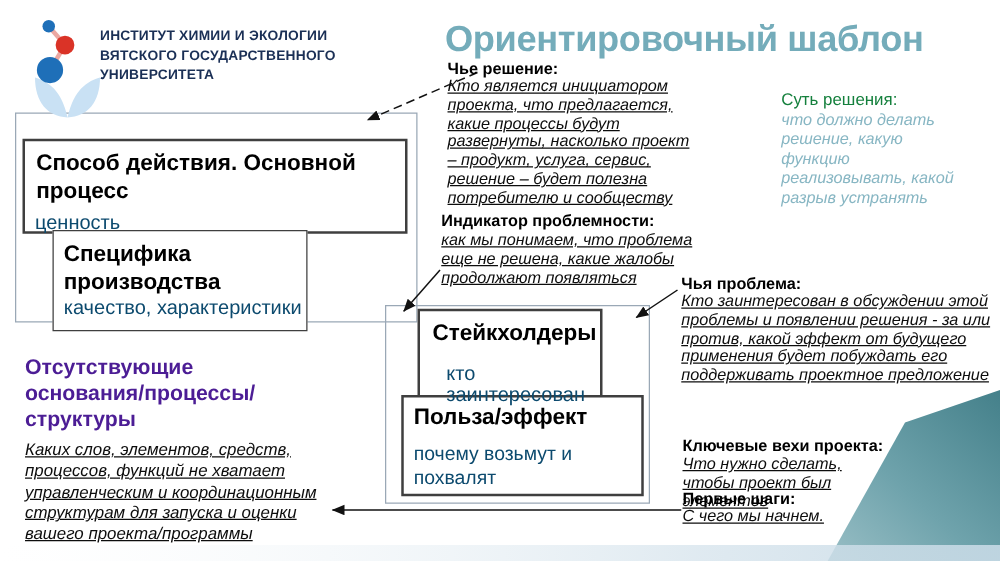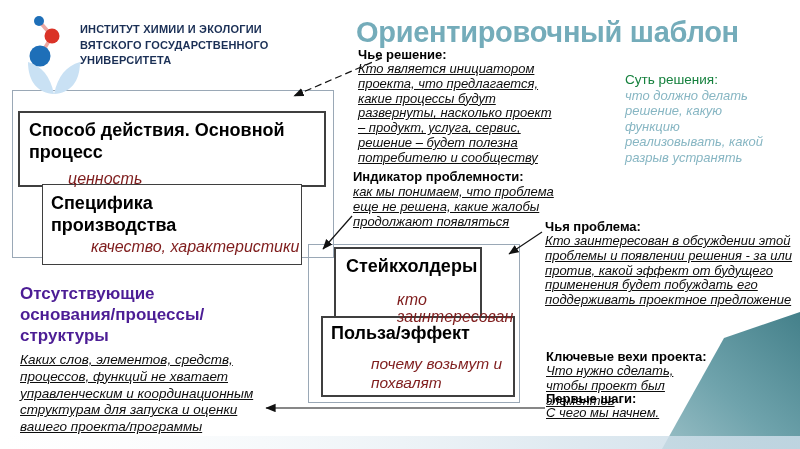--- a/index.html
+++ b/index.html
@@ -6,21 +6,21 @@
   .stage{position:relative;width:800px;height:449px;overflow:hidden;background:#fff;
          font-family:"Liberation Sans",sans-serif;color:#000;}
   .abs{position:absolute;}
   .svgfill{position:absolute;left:0;top:0;width:800px;height:449px;}
   .bg{z-index:0;} .outer{z-index:1;} .arrows{z-index:2;} .footerL{z-index:3;}
   .whitebox{z-index:4;background:#fff;box-sizing:border-box;}
   .txt{z-index:5;}
   .outerbox{box-sizing:border-box;border:1px solid #9aa8b6;background:transparent;}
   .bx{border:2px solid #3f3f3f;}
   .bx-title{font-weight:bold;font-size:18px;line-height:22px;color:#000;}
-  .note{font-style:italic;font-size:16px;color:#7f1d1d;white-space:nowrap;margin-left:40px;}
+  .note{font-size:16px;color:#0c4a6e;white-space:nowrap;}
   .lbl{font-weight:bold;font-size:13px;line-height:14px;color:#000;white-space:nowrap;}
   .body-it{font-style:italic;font-size:13px;line-height:14.8px;color:#0d0d0d;text-decoration:underline;}
   .teal-lbl{font-weight:normal;font-size:13.5px;color:#15803d;white-space:nowrap;}
   .teal-body{font-style:italic;font-size:13px;line-height:15.4px;color:#87b6c3;}
   .title{font-weight:bold;font-size:29px;letter-spacing:-0.3px;color:#74acba;white-space:nowrap;}
   .orgtxt{font-size:11px;line-height:15.5px;font-weight:bold;color:#1a2f55;letter-spacing:0.2px;white-space:nowrap;}
   .bigh{font-weight:bold;font-size:17px;line-height:21px;color:#4c1d95;}
   .footer-text{font-size:19px;letter-spacing:0.5px;color:#8fbccb;white-space:nowrap;}
 </style>
 </head>
@@ -96,21 +96,21 @@
   <div class="abs txt lbl" style="left:546px;top:350px;">Ключевые вехи проекта:</div>
   <div class="abs txt body-it" style="left:546px;top:364px;width:172px;">Что нужно сделать, чтобы проект был элементов</div>
   <div class="abs txt lbl" style="left:546px;top:392px;">Первые шаги:</div>
   <div class="abs txt body-it" style="left:546px;top:406px;width:180px;">С чего мы начнем.</div>
 
   <div class="abs whitebox bx" style="left:18px;top:111px;width:308px;height:76px;">
     <div class="bx-title" style="margin:6px 0 0 9px;width:292px;">Способ действия. Основной процесс</div>
   </div>
   <div class="abs txt note" style="left:28px;top:170px;">ценность</div>
 
-  <div class="abs whitebox bx" style="left:42px;top:184px;width:260px;height:81px;border-width:1.5px;">
+  <div class="abs whitebox bx" style="left:42px;top:184px;width:204px;height:81px;border-width:1.5px;">
     <div class="bx-title" style="margin:7px 0 0 8px;width:170px;">Специфика производства</div>
     <div class="note" style="position:absolute;left:8px;top:53px;">качество, характеристики</div>
   </div>
 
   <div class="abs whitebox bx" style="left:334px;top:247px;width:148px;height:80px;">
     <div class="bx-title" style="margin:6px 0 0 10px;">Стейкхолдеры</div>
   </div>
   <div class="abs txt note" style="left:357px;top:291px;width:130px;white-space:normal;line-height:17px;">кто заинтересован</div>
 
   <div class="abs whitebox bx" style="left:321px;top:316px;width:194px;height:81px;">

